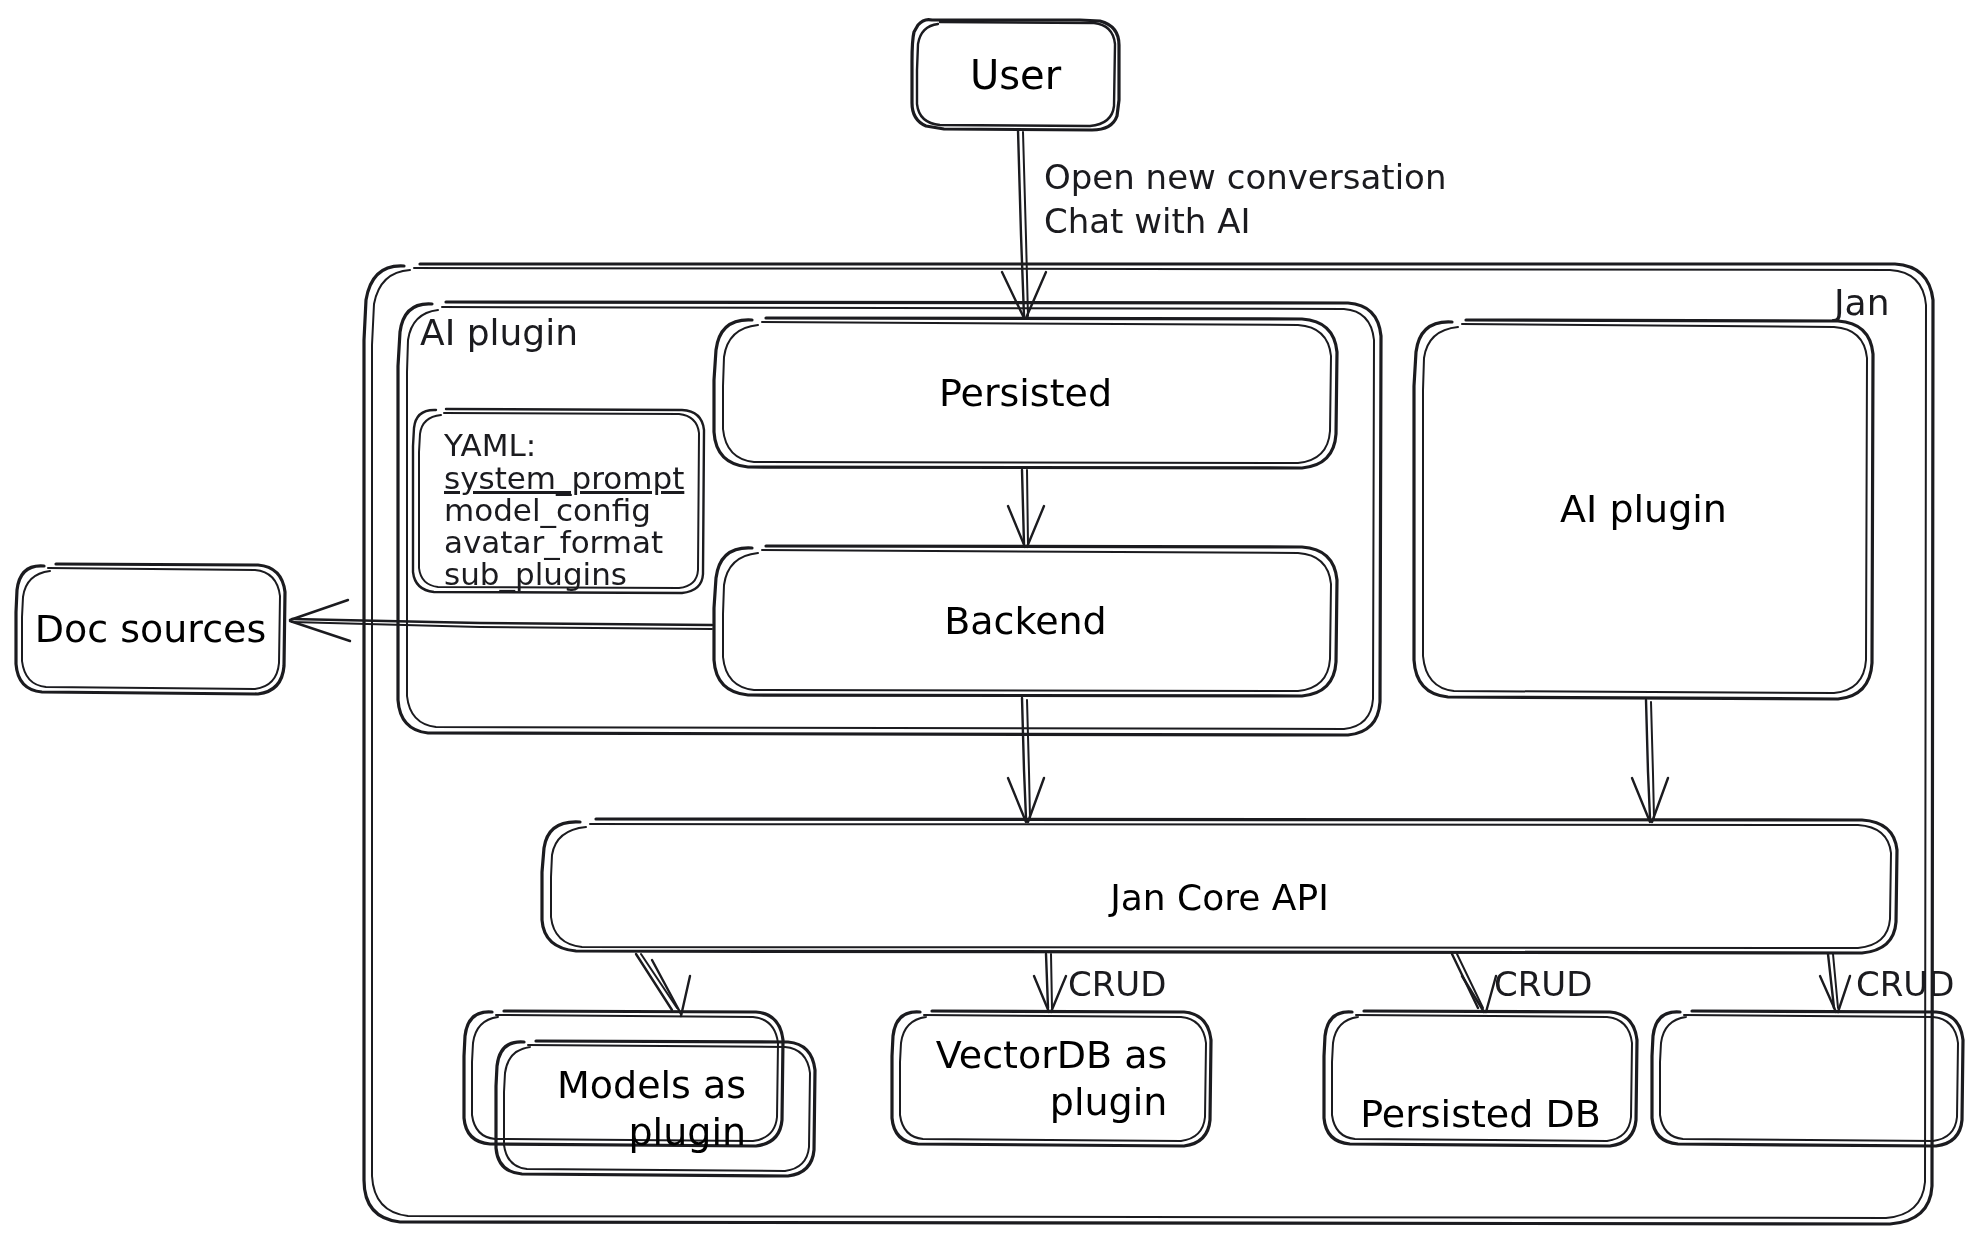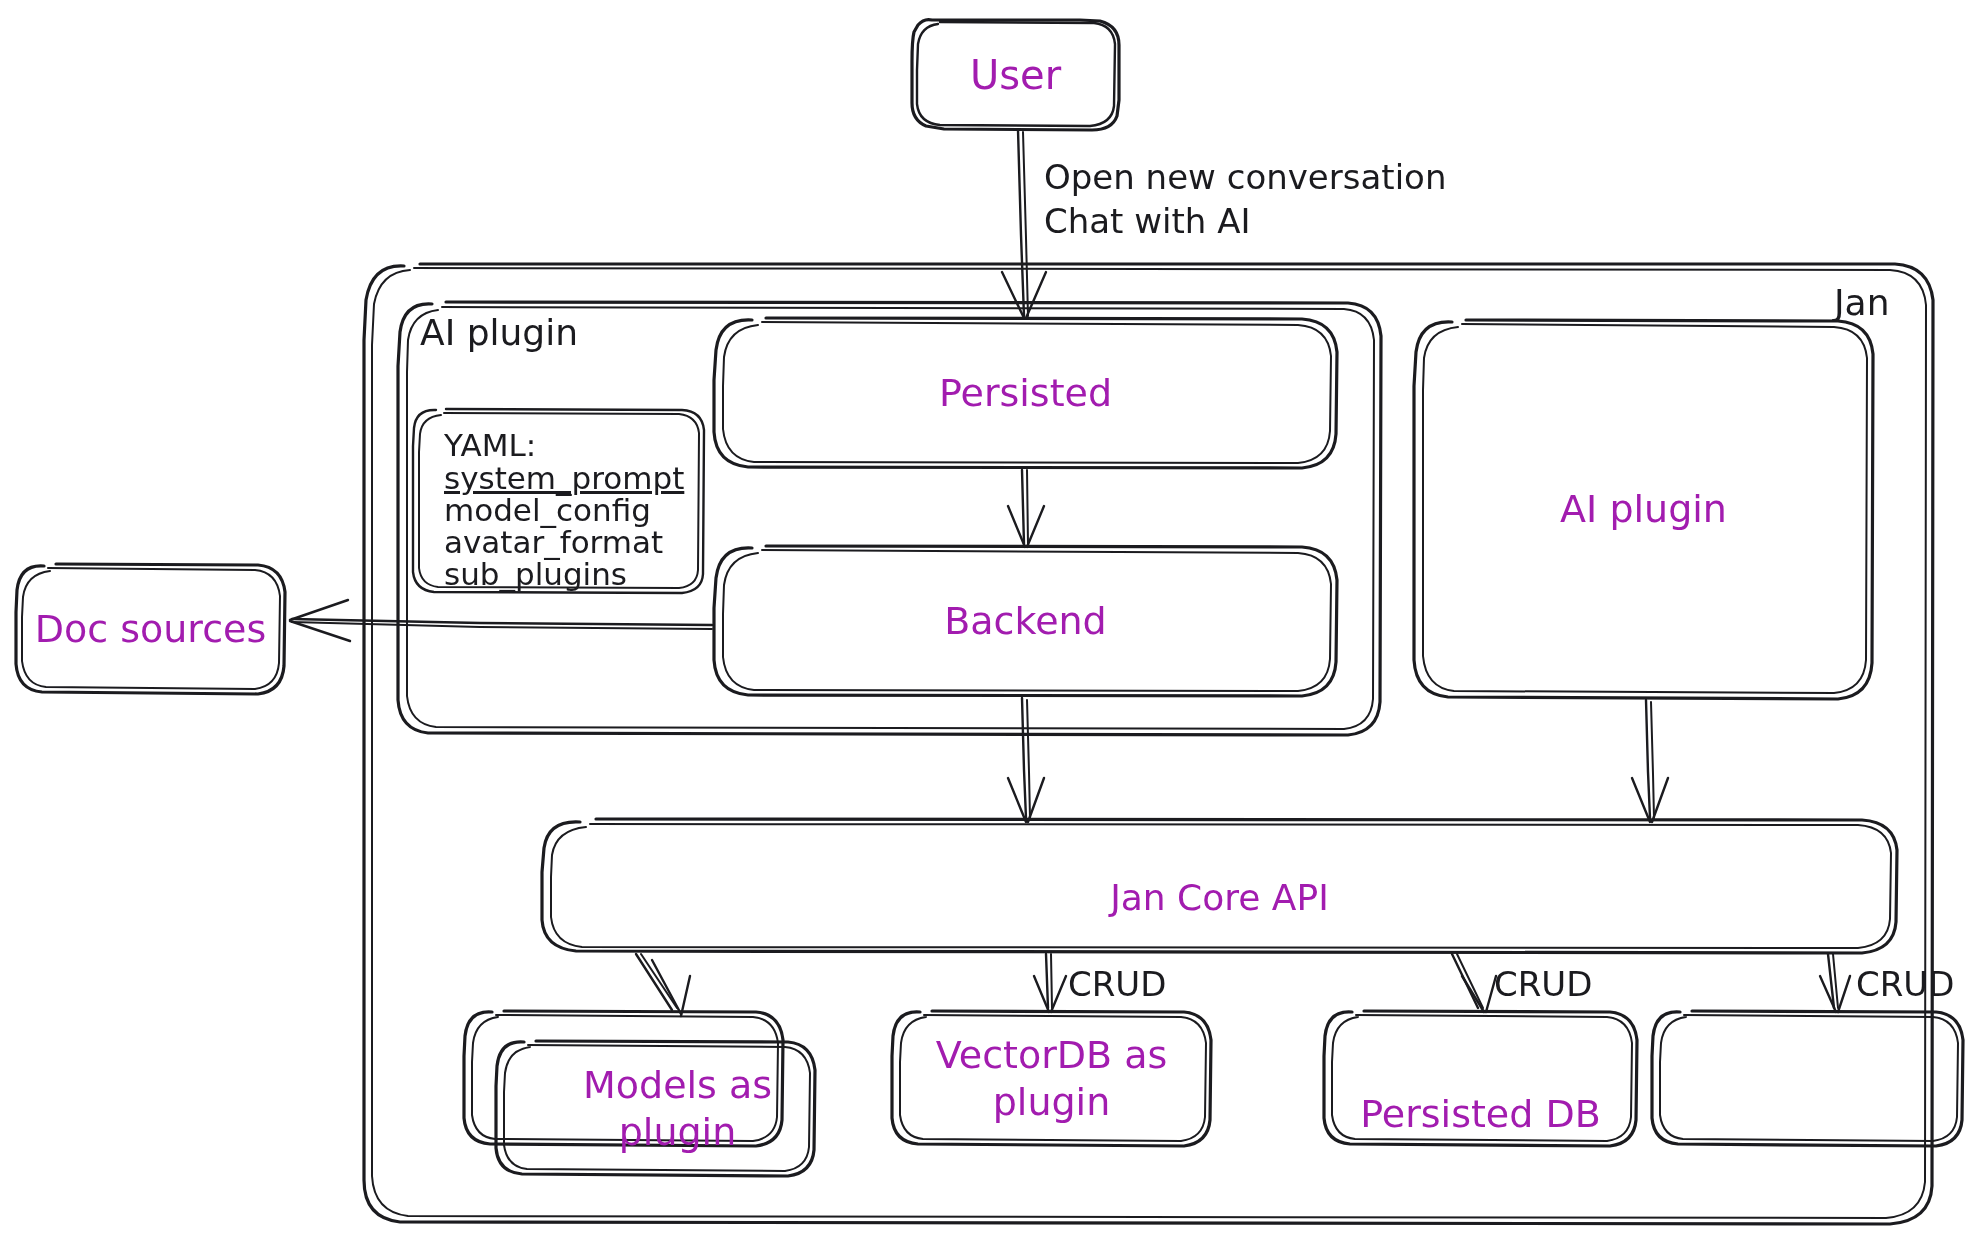--- a/index.html
+++ b/index.html
@@ -22,22 +22,22 @@
     width: 1981px;
     height: 1246px;
     pointer-events: none;
   }
   .node {
     position: absolute;
     box-sizing: border-box;
     display: flex;
     align-items: center;
     justify-content: center;
-    text-align: center;
-    color: #a21caf;
+    text-align: right;
+    color: #000000;
     background: transparent;
     line-height: 1.22;
   }
   .node-label {
     display: block;
     white-space: pre-line;
   }
   .free-label {
     position: absolute;
     color: #1b1b1f;
@@ -246,21 +246,21 @@
     <span class="node-label">Jan Core API</span>
   </div>
 
 
   <div class="free-label t-edge" style="left:1068px; top:962px;">CRUD</div>
 
   <div class="free-label t-edge" style="left:1494px; top:962px;">CRUD</div>
 
   <div class="free-label t-edge" style="left:1856px; top:962px;">CRUD</div>
 
-  <div class="node t-box" style="left:518px; top:1041px; width:319px; height:135px;">
+  <div class="node t-box" style="left:492px; top:1041px; width:319px; height:135px;">
     <span class="node-label">Models as
 plugin</span>
   </div>
 
   <div class="node t-box" style="left:892px; top:1011px; width:319px; height:135px;">
     <span class="node-label">VectorDB as
 plugin</span>
   </div>
 
   <div class="node t-box" style="left:1324px; top:1011px; width:313px; height:135px;margin-top:36px;">

